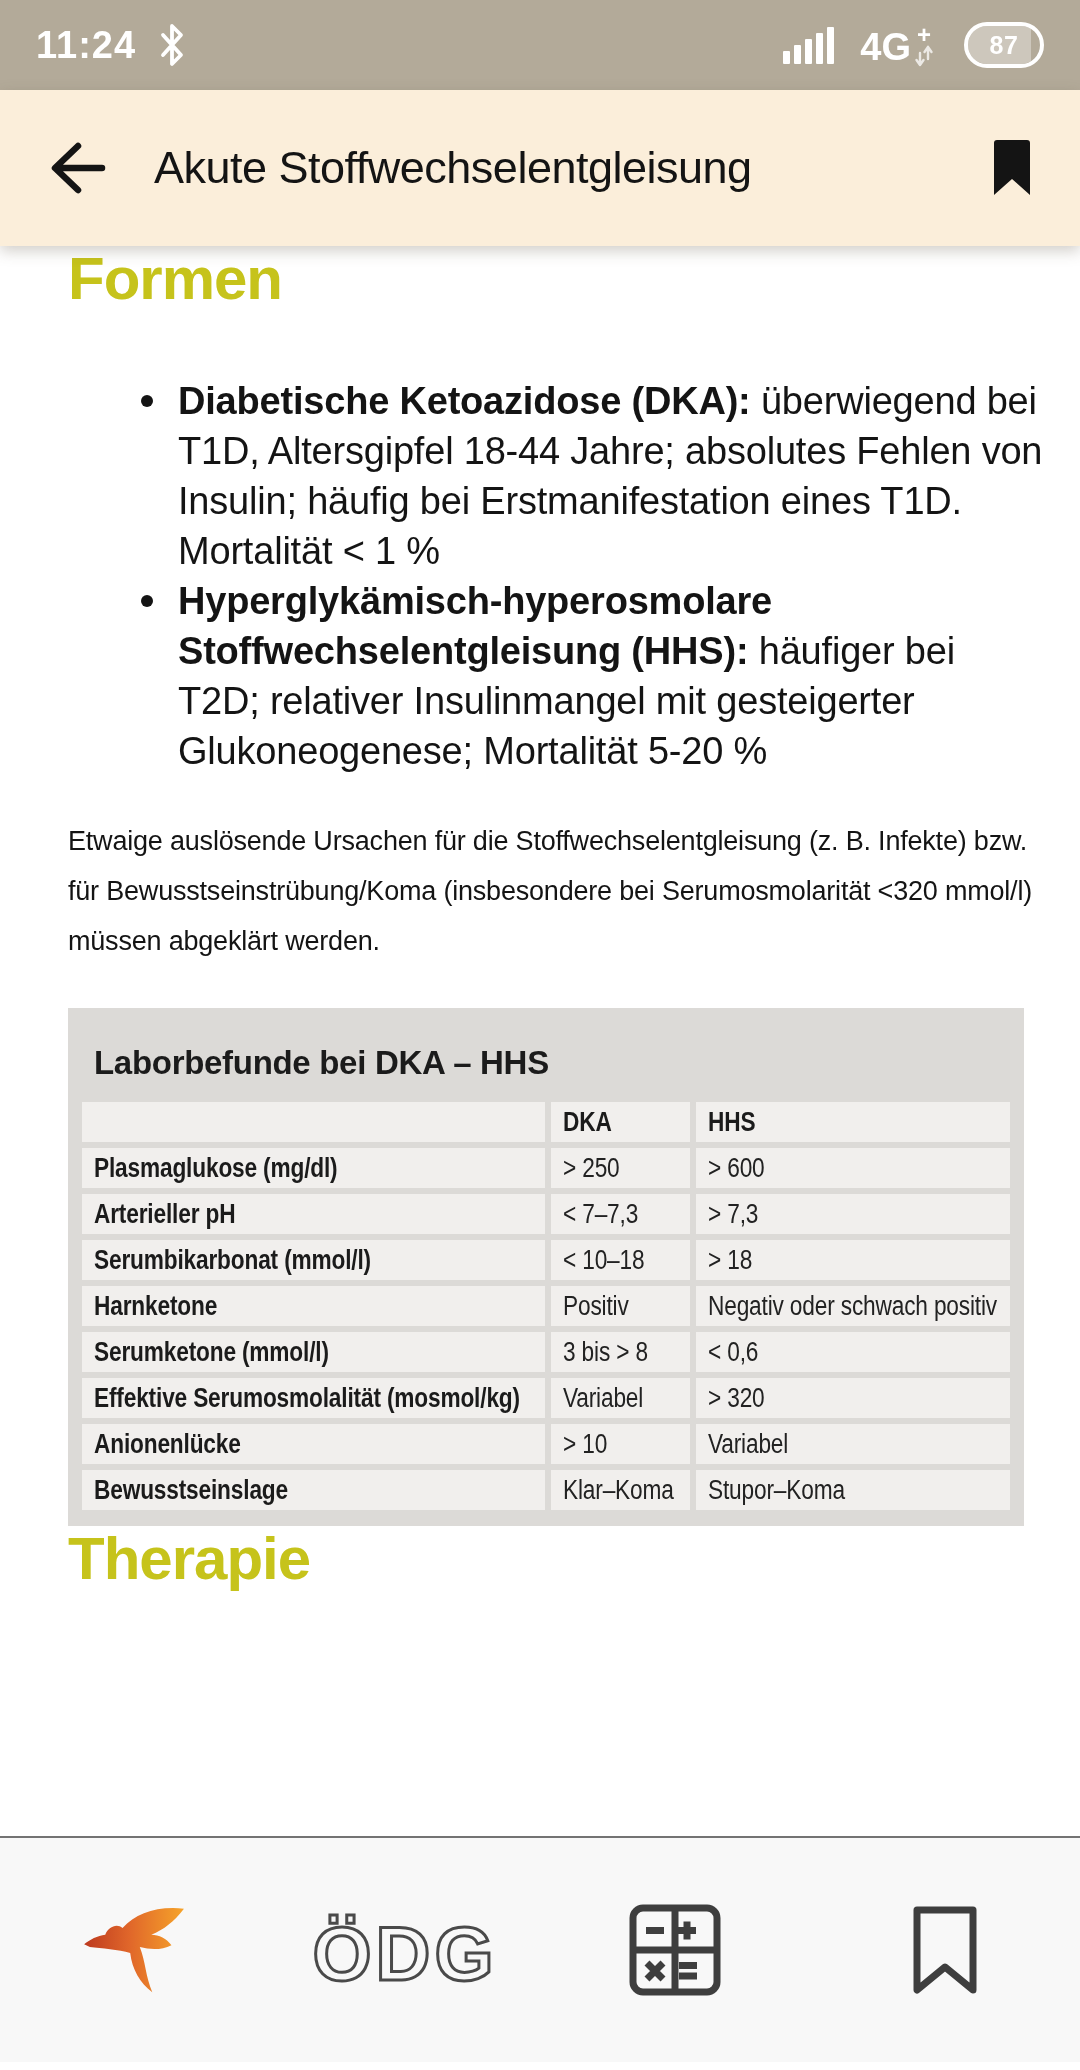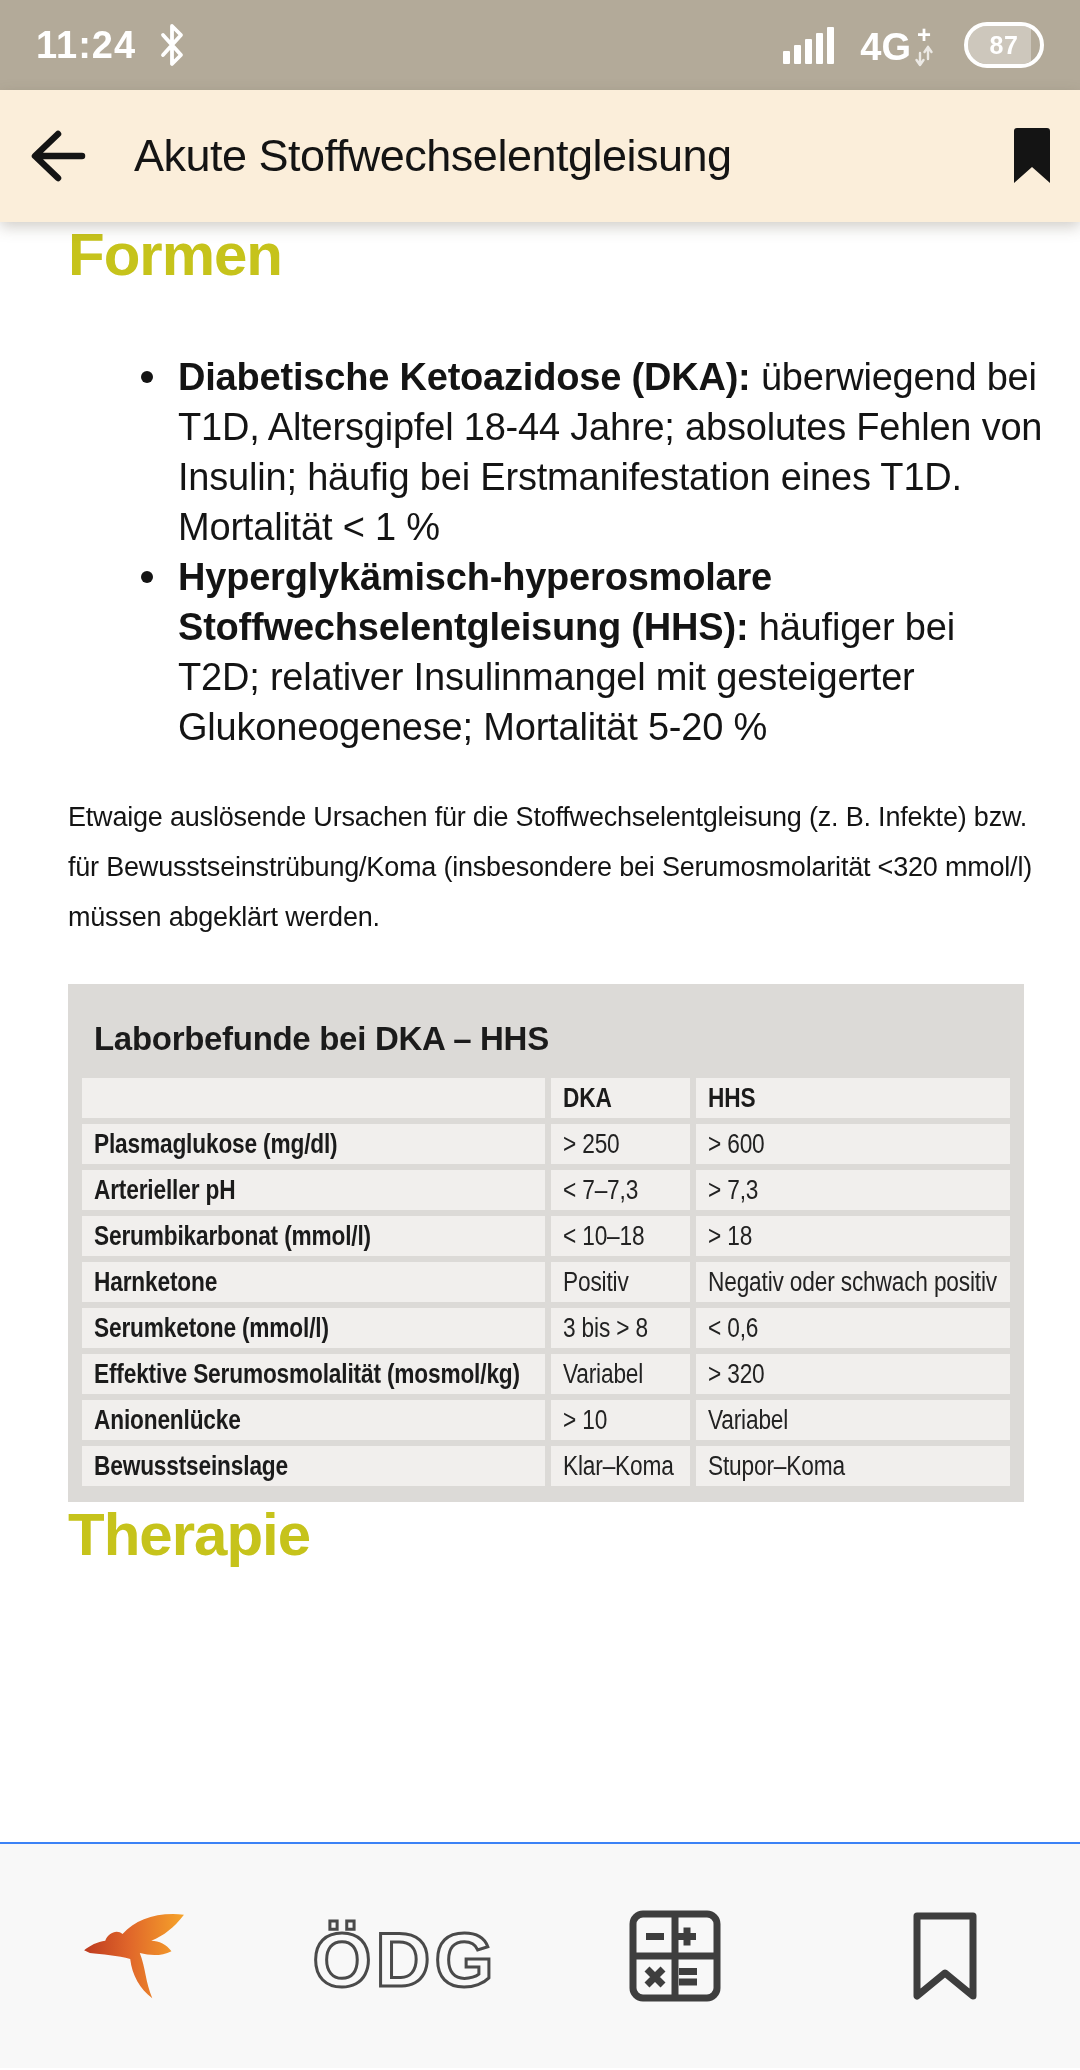--- a/index.html
+++ b/index.html
@@ -29,22 +29,22 @@
   .net-plus{font-size:24px;font-weight:bold;line-height:20px;}
   .batt{
     width:80px;height:46px;border:4px solid #fff;border-radius:25px;
     box-sizing:border-box;margin-left:10px;position:relative;overflow:hidden;
     display:flex;align-items:center;justify-content:center;
   }
   .batt-fill{position:absolute;left:0;top:0;bottom:0;width:87%;background:rgba(255,255,255,0.35);}
   .batt-num{position:relative;font-size:25px;font-weight:bold;color:#fff;letter-spacing:0.5px;}
   
   .app-header{
-    height:132px;background:#fbeeda;display:flex;align-items:center;
-    padding:0 24px;box-sizing:border-box;position:relative;z-index:5;
+    height:156px;background:#fbeeda;display:flex;align-items:center;
+    padding:0 44px;box-sizing:border-box;position:relative;z-index:5;
     box-shadow:0 5px 14px rgba(90,80,60,0.28);
   }
   .icon-btn{background:none;border:none;padding:0;margin:0;cursor:pointer;display:flex;align-items:center;justify-content:center;}
   .back-btn{margin-right:46px;}
   .page-title{font-size:45px;font-weight:500;letter-spacing:-0.5px;color:#141414;margin:0;}
   .bookmark-btn{margin-left:auto;}
   
   .content{padding:0 36px 0 68px;}
   h2.sec{color:#c6c31b;font-size:60px;line-height:66px;font-weight:bold;margin:0;letter-spacing:-1px;}
   .sec1{margin-top:55px;}
@@ -61,22 +61,22 @@
   .tbl-title{font-size:33px;font-weight:bold;color:#1b1b1b;padding:16px 0 20px 12px;letter-spacing:-0.3px;}
   .grid{display:grid;grid-template-columns:50.5fr 15.2fr 34.3fr;gap:6px;}
   .cell{
     background:#f1efed;display:flex;align-items:center;height:40px;
     padding:0 12px;font-size:27px;color:#222;overflow:hidden;
   }
   .cell.lbl,.cell.head{font-weight:bold;color:#1b1b1b;}
   .cz{display:inline-block;transform:scaleX(0.84);transform-origin:0 50%;white-space:nowrap;letter-spacing:-0.2px;}
   
   .bottom-nav{
-    position:absolute;left:0;bottom:2px;width:1080px;height:226px;
-    background:#f8f8f8;border-top:2px solid #3b82f6;
+    position:absolute;left:0;bottom:8px;width:1080px;height:226px;
+    background:#f8f8f8;border-top:2px solid #737373;
     display:flex;align-items:flex-start;box-sizing:border-box;
   }
   .nav-btn{flex:1;height:100%;background:none;border:none;display:flex;align-items:center;justify-content:center;cursor:pointer;}
 </style>
 </head>
 <body>
 
 <div class="status-bar">
   <span class="status-time">11:24</span>
   <svg width="32" height="48" viewBox="0 0 32 48">

